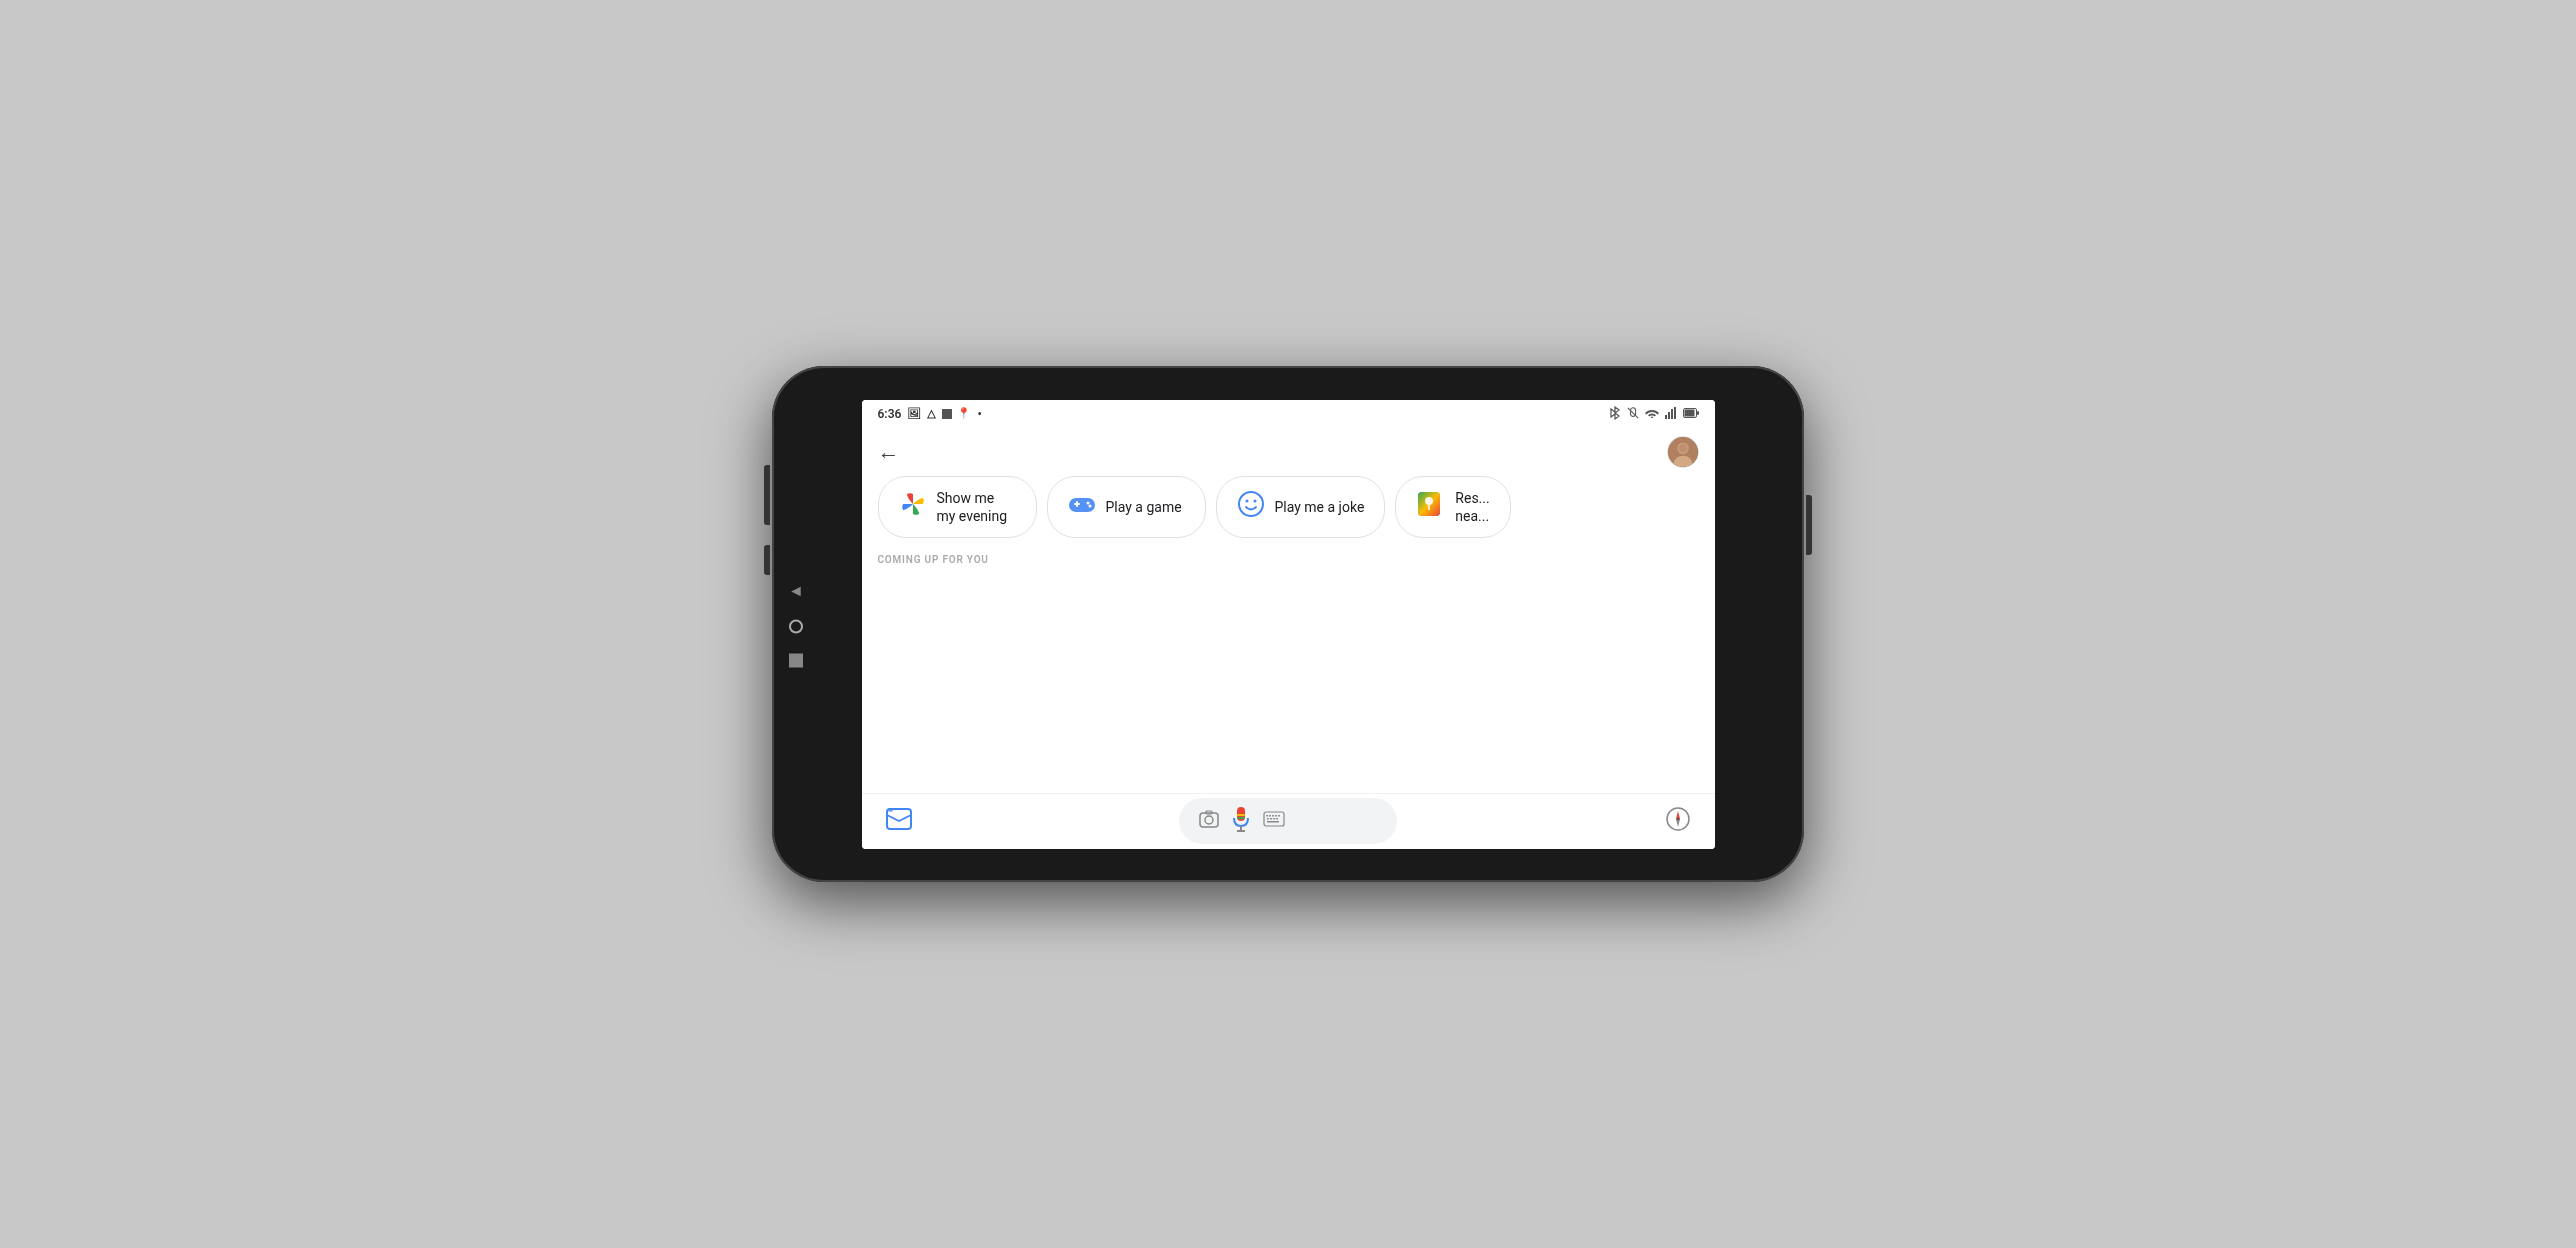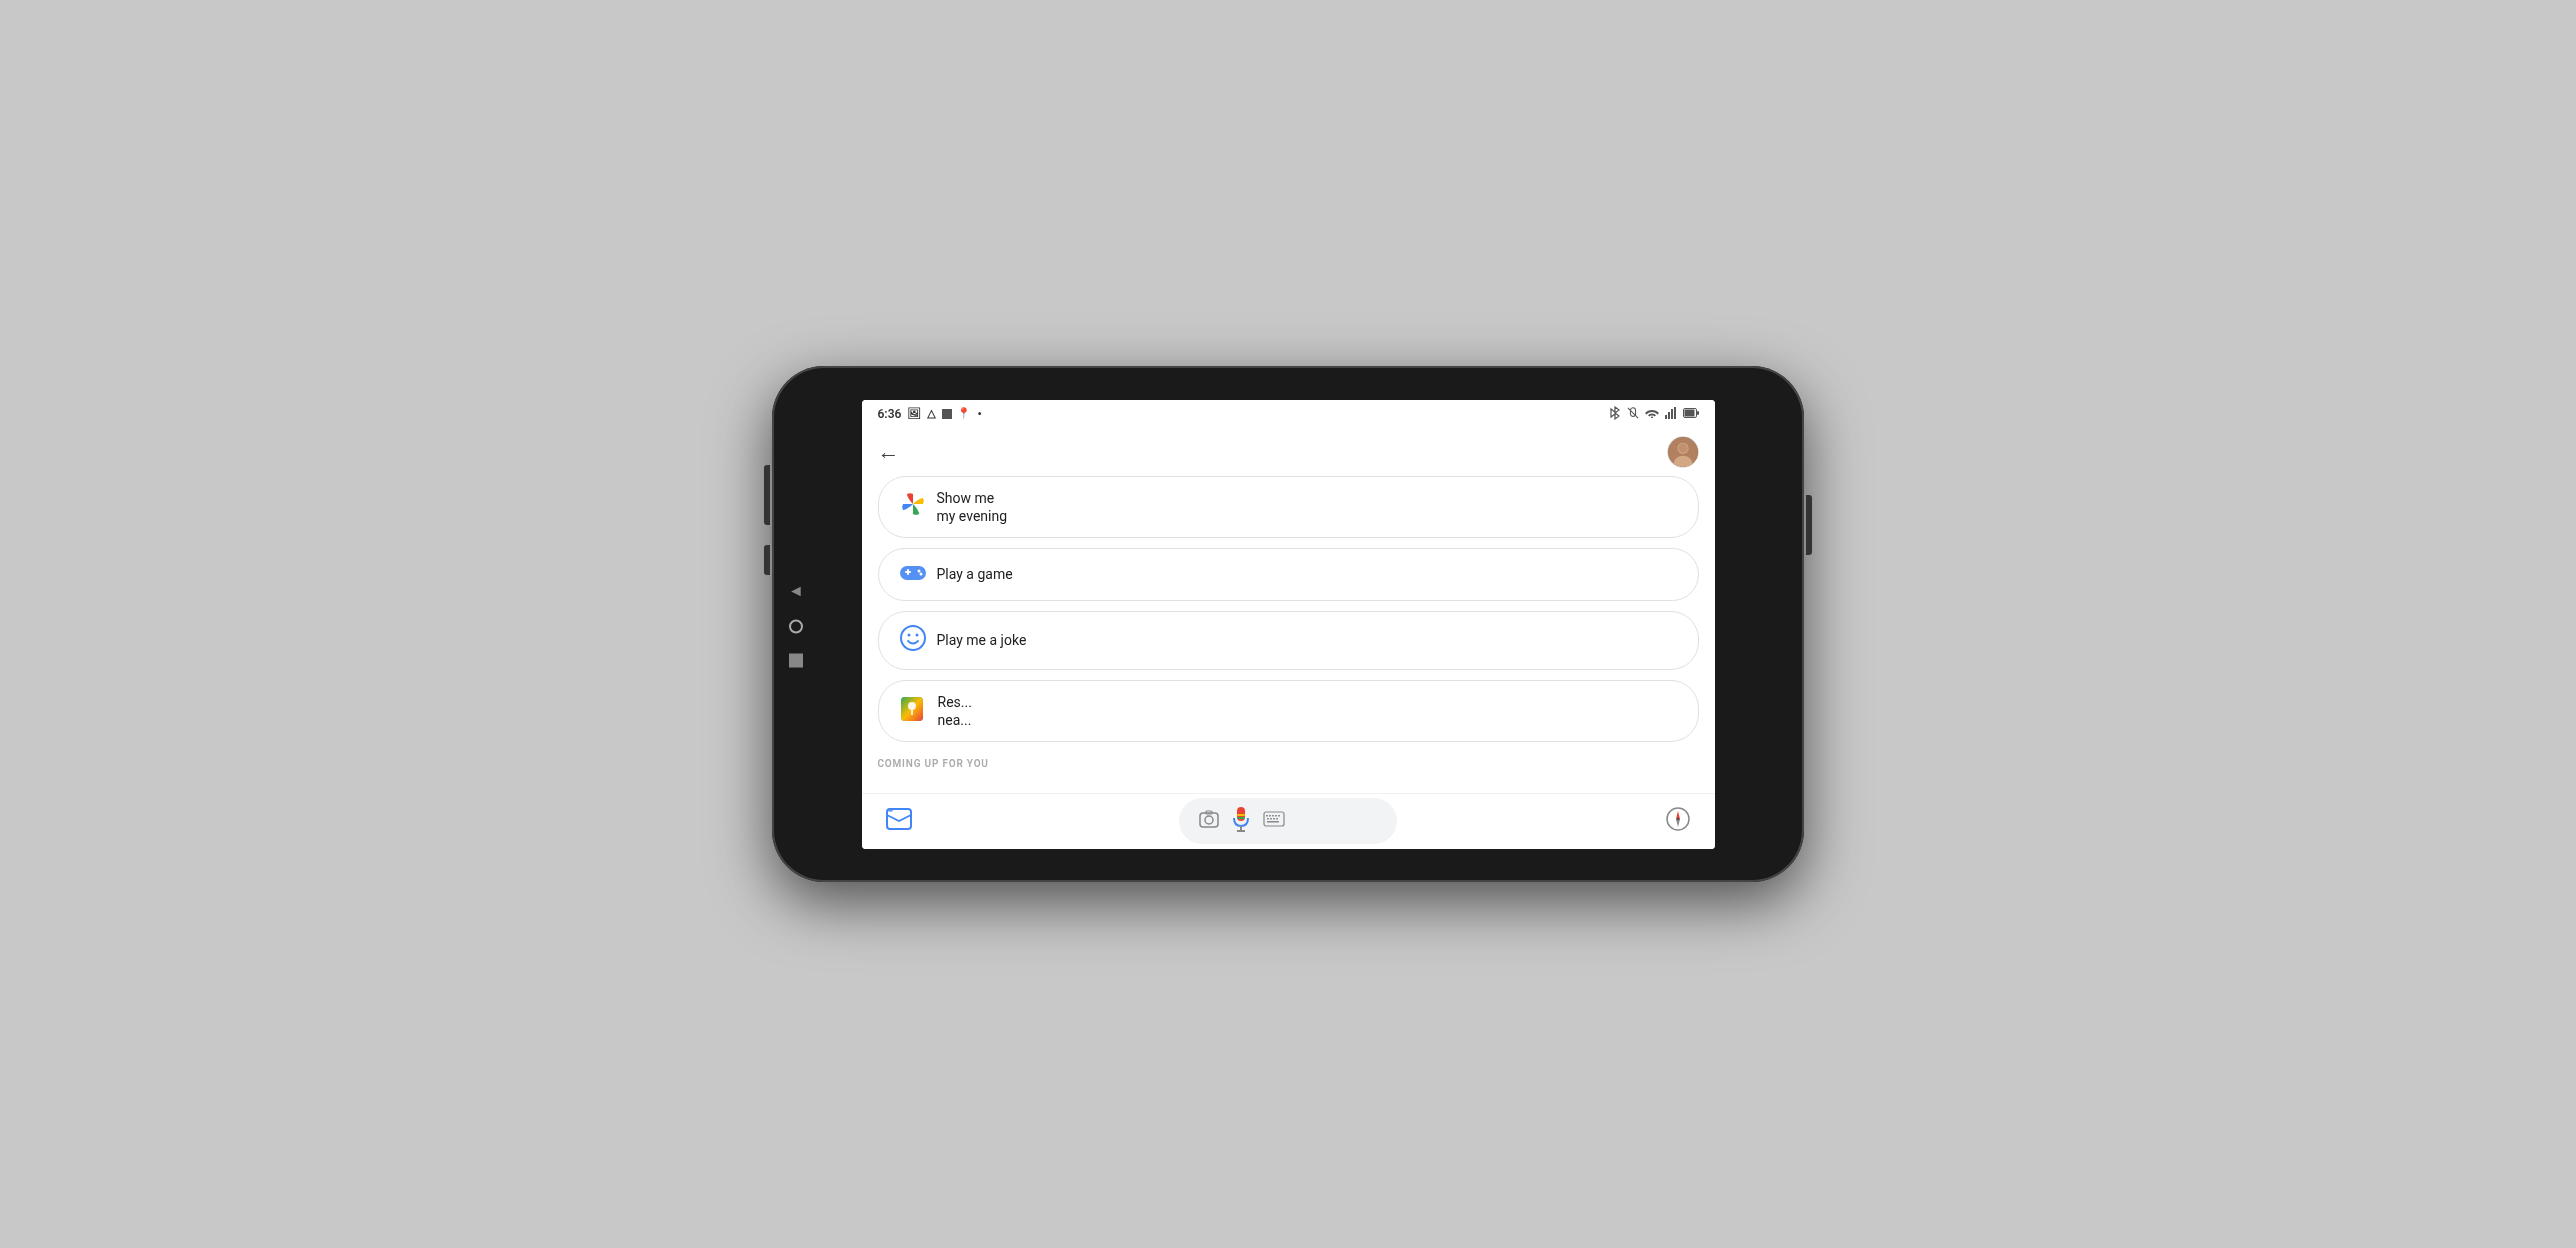--- a/index.html
+++ b/index.html
@@ -154,21 +154,20 @@
       color: #5f6368;
     }
 
     
     .chips-row {
       display: flex;
       gap: 10px;
       padding: 0 16px;
       flex-shrink: 0;
       overflow: hidden;
-      flex-direction: column;
     }
     .chip {
       display: flex;
       align-items: center;
       gap: 10px;
       background: #fff;
       border: 1.5px solid #e0e0e0;
       border-radius: 28px;
       padding: 12px 20px;
       cursor: pointer;

